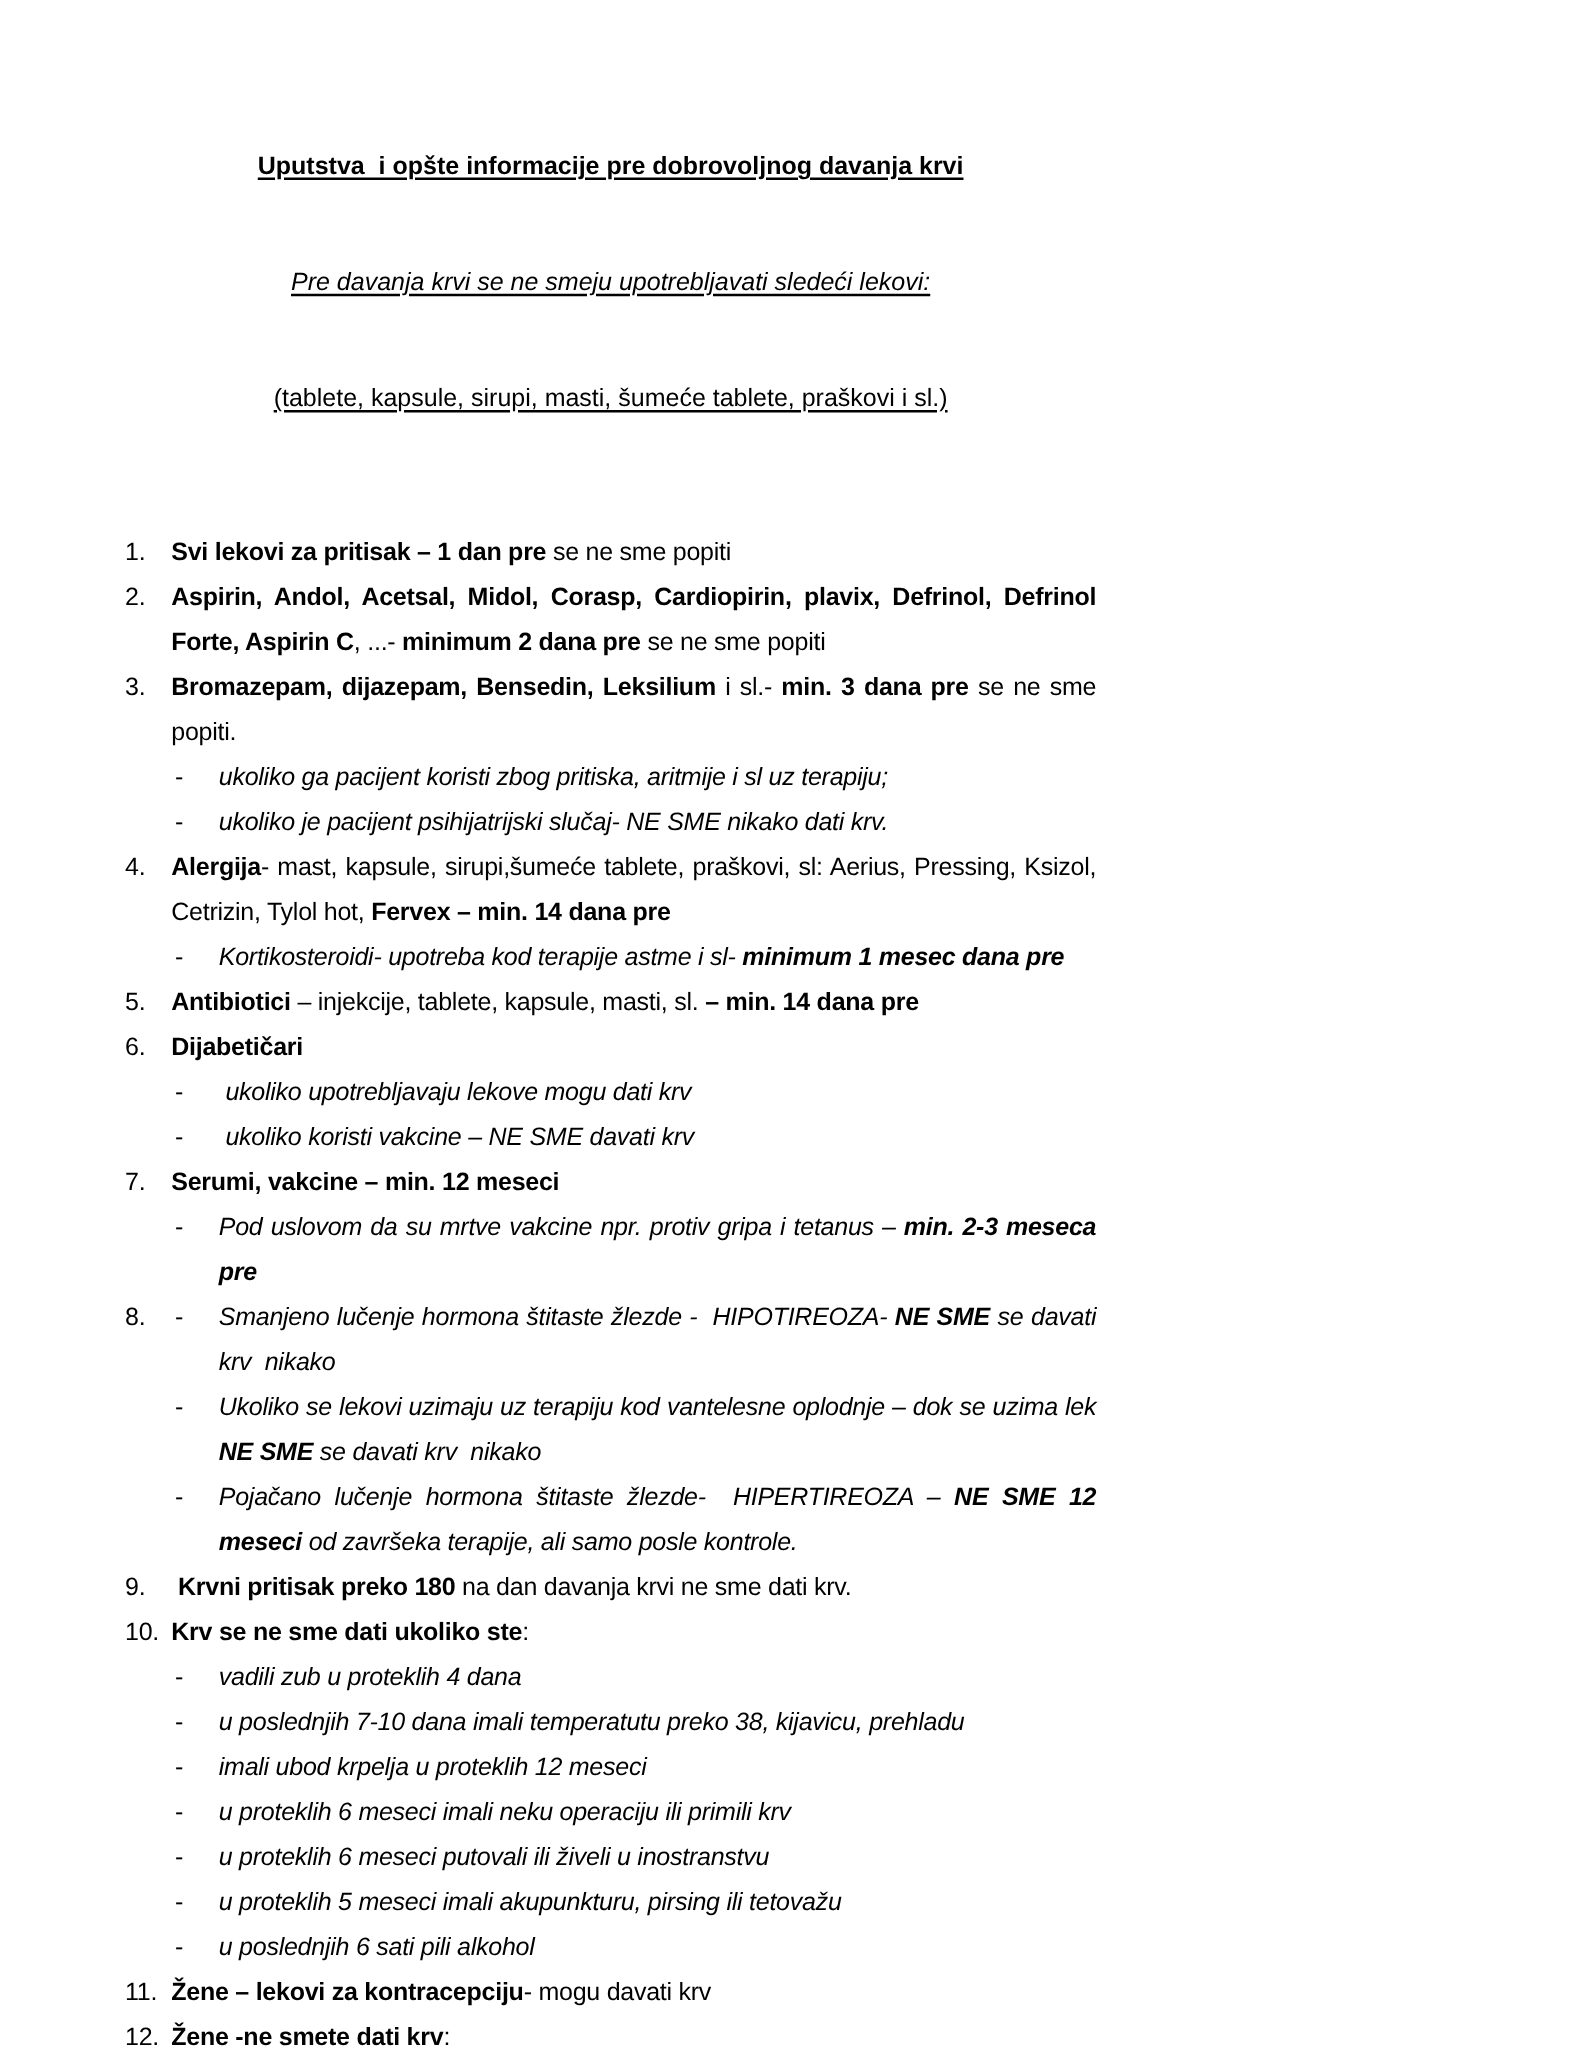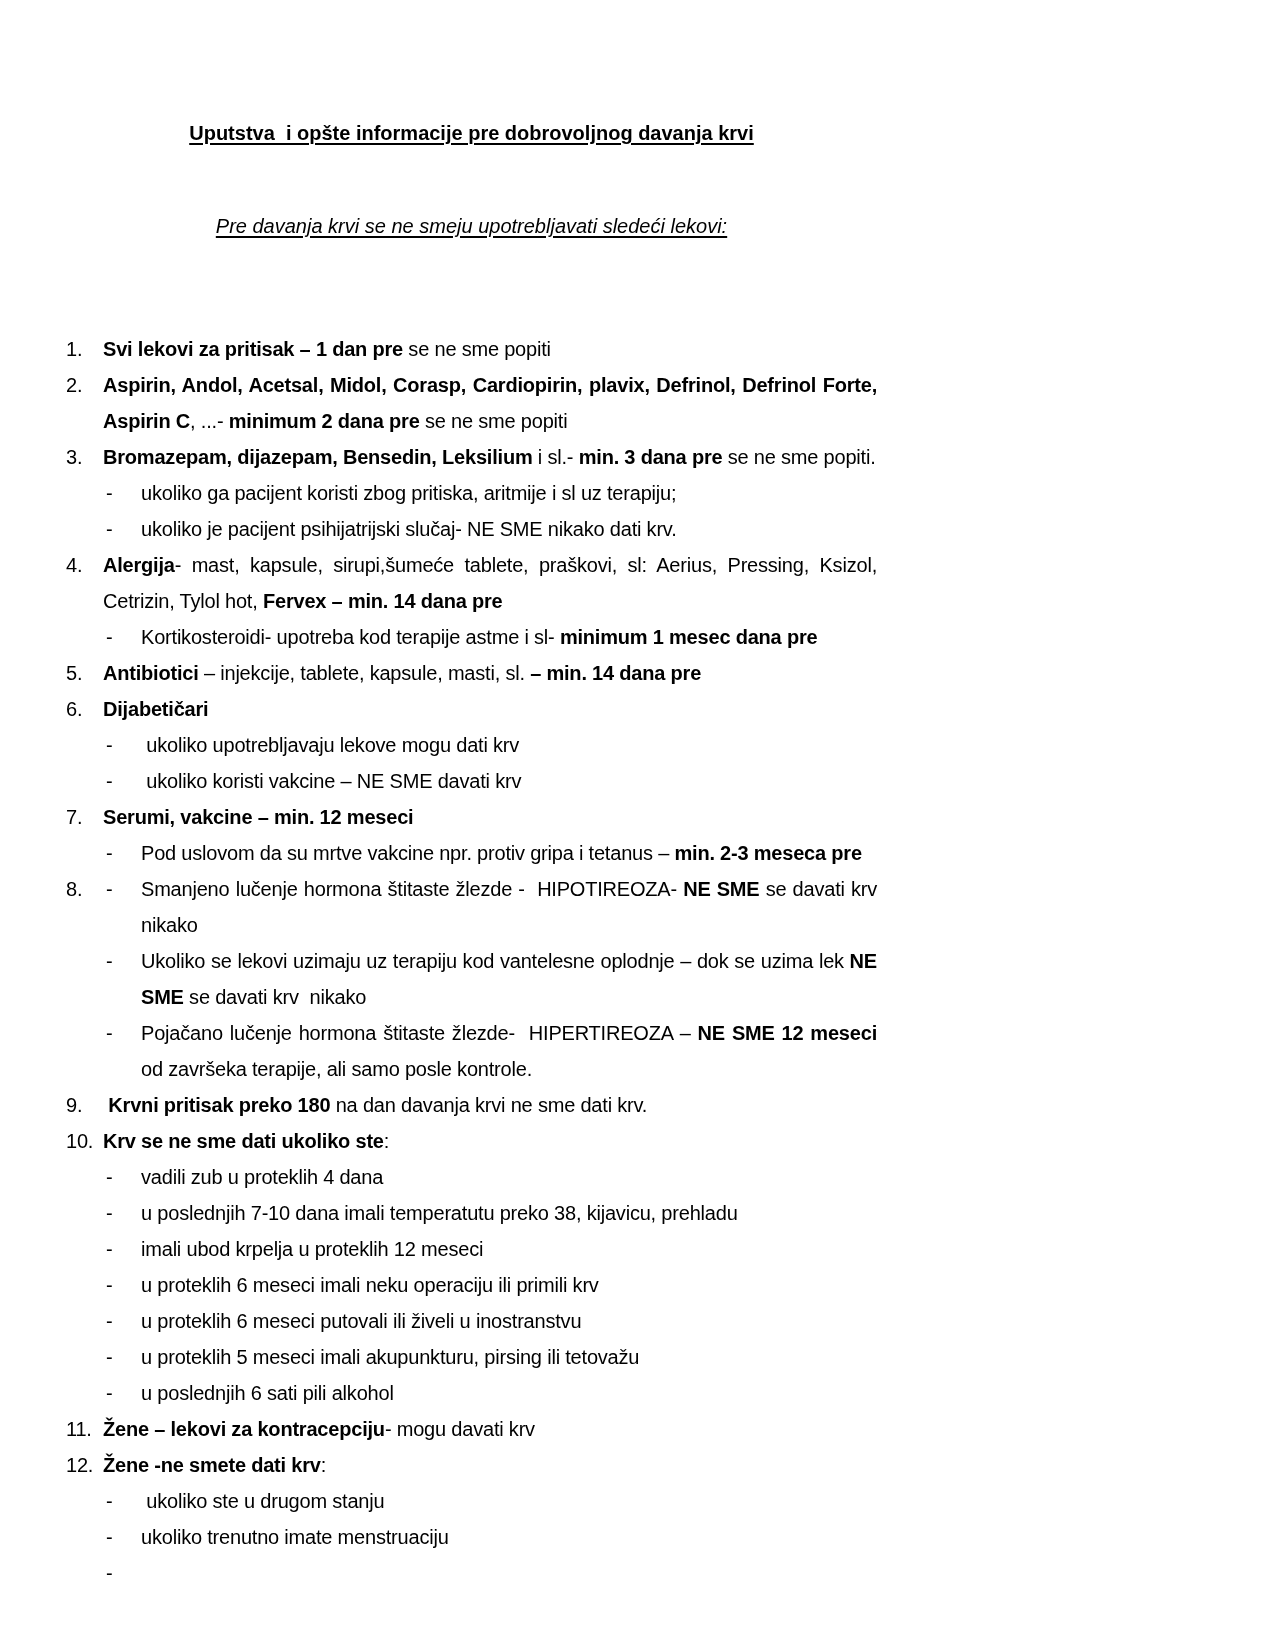--- a/index.html
+++ b/index.html
@@ -4,21 +4,21 @@
 <style>
   * { box-sizing: border-box; }
   html, body { margin: 0; padding: 0; background: #ffffff; }
   body {
     width: 1275px; height: 1650px;
     font-family: "Liberation Sans", sans-serif;
     color: #000000;
   }
   .page {
     width: 1025px; height: 1650px;
-    padding: 56px 148px 0 66px;
+    padding: 56px 148px 0 100px;
     overflow: hidden;
     background: #ffffff;
   }
   .doc-header {
     text-align: center;
     font-size: 20px;
     line-height: 31px;
     white-space: pre-wrap;
   }
   .h-line { margin: 0; }
@@ -38,30 +38,31 @@
   .item { display: flex; }
   .num { width: 37px; flex: none; }
   .item-body { flex: 1; min-width: 0; }
   p.text {
     margin: 0;
     text-align: justify;
     white-space: pre-wrap;
   }
   .sub { display: flex; }
   .dash { width: 38px; flex: none; padding-left: 3px; }
-  .sub p.text { flex: 1; min-width: 0; }
+  .sub p.text { flex: 1; min-width: 0; font-style: italic; }
   .b { font-weight: bold; }
 </style>
 </head>
 <body>
 
 <div class="page">
   <header class="doc-header">
     <p class="h-line"><span class="u h-title">Uputstva  i opšte informacije pre dobrovoljnog davanja krvi</span></p>
     <p class="h-line"><span class="u h-sub">Pre davanja krvi se ne smeju upotrebljavati sledeći lekovi:</span></p>
+    <p class="h-line"><span class="u">(tablete, kapsule, sirupi, masti, šumeće tablete, praškovi i sl.)</span></p>
   </header>
 
   <div class="doc-list" id="doc-list">
       <div class="item">
         <span class="num">1.</span>
         <div class="item-body">
           <p class="text"><span class="b">Svi lekovi za pritisak – 1 dan pre</span><span> se ne sme popiti</span></p>
         </div>
       </div>
       <div class="item">

